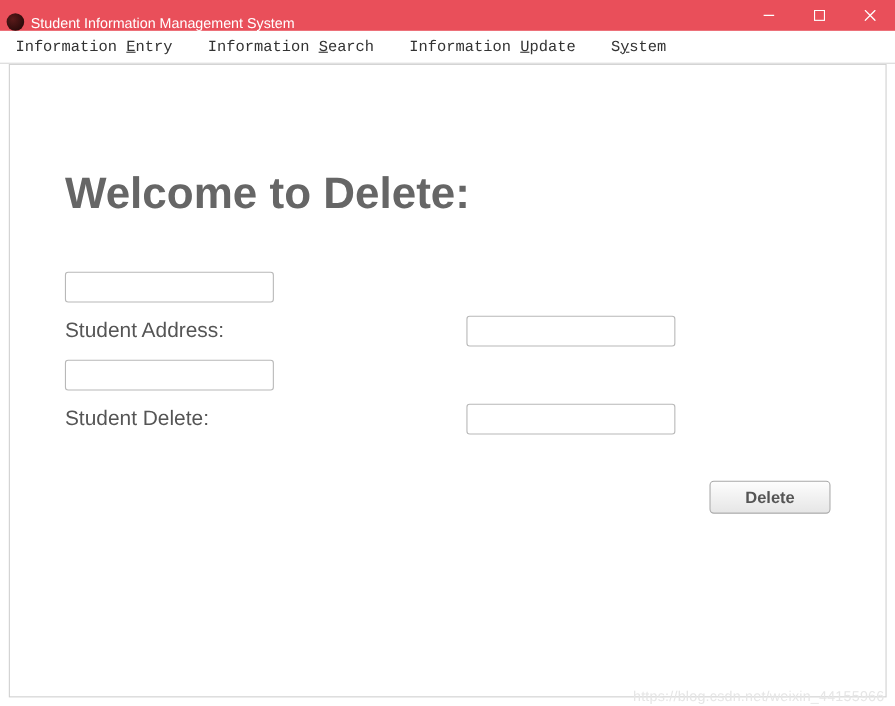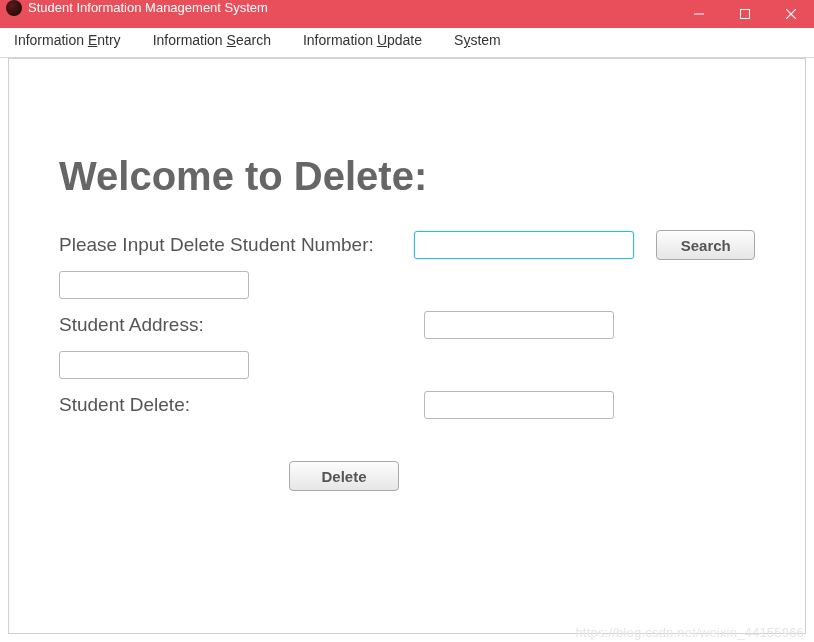--- a/index.html
+++ b/index.html
@@ -8,21 +8,21 @@
     background: #fff;
     width: 814px;
     height: 642px;
     overflow: hidden;
     position: relative;
   }
   .titlebar {
     background: #e94f5a;
     height: 28px;
     display: flex;
-    align-items: flex-start;
+    align-items: flex-end;
     color: #fff;
     font-size: 13px;
     padding-left: 6px;
     user-select: none;
   }
   .titlebar .app-icon {
     width: 16px; height: 16px;
     border-radius: 50%;
     background: radial-gradient(circle at 35% 35%, #5a1a1a, #1a0505);
     margin-right: 6px;
@@ -33,44 +33,46 @@
   .winbtn {
     width: 46px; height: 28px;
     display: flex; align-items: center; justify-content: center;
     color: #fff;
   }
   .winbtn svg { width: 10px; height: 10px; }
   .menubar {
     height: 30px;
     border-bottom: 1px solid #d8d8d8;
     display: flex;
+    align-items: center;
     padding: 0 10px;
     gap: 24px;
     font-size: 14px;
     color: #333;
+    font-family: Liberation Mono, monospace;
   }
   .menuitem {
     padding: 4px 4px;
     cursor: default;
     white-space: nowrap;
   }
   .menuitem .ul { text-decoration: underline; }
   .content {
     position: absolute;
     left: 8px; right: 8px; top: 58px; bottom: 8px;
     border: 1px solid #d0d0d0;
     background: #fff;
     padding: 40px 50px 30px 50px;
   }
   .heading {
     font-size: 40px;
     font-weight: 700;
     color: #666;
     margin-top: 55px;
-    margin-bottom: 30px;
+    margin-bottom: 46px;
   }
   .row {
     display: flex;
     align-items: center;
     margin-bottom: 8px;
     height: 32px;
   }
   .row .lbl {
     width: 365px;
     font-size: 19px;
@@ -104,21 +106,21 @@
     font-weight: 600;
     color: #555;
     padding: 0 22px;
     font-family: inherit;
     cursor: default;
   }
   .btn.search { margin-left: 22px; width: 100px; }
   .delete-row {
     margin-top: 40px;
     display: flex;
-    justify-content: flex-start;
+    justify-content: flex-end;
     padding-left: 230px;
   }
   .btn.delete { width: 110px; }
   .watermark {
     position: absolute;
     right: 10px; bottom: 2px;
     font-size: 13px;
     color: #e6e6e6;
     letter-spacing: 0.2px;
   }
@@ -151,25 +153,20 @@
 <div class="menubar">
   <div class="menuitem"><span>Information </span><span class="ul">E</span><span>ntry</span></div>
   <div class="menuitem"><span>Information </span><span class="ul">S</span><span>earch</span></div>
   <div class="menuitem"><span>Information </span><span class="ul">U</span><span>pdate</span></div>
   <div class="menuitem"><span>S</span><span class="ul">y</span><span>stem</span></div>
 </div>
 
 <div class="content">
   <div class="heading">Welcome to Delete:</div>
 
-  <div class="row primary">
-    <div class="lbl">Please Input Delete Student Number:</div>
-    <div class="field"><input type="text" value="" style=""></div>
-    <button class="btn search">Search</button>
-  </div>
 
   <div class="row">
     <div class="field"><input type="text" value="" style=""></div>
   </div>
   <div class="row">
     <div class="lbl">Student Address:</div>
     <div class="field"><input type="text" value="" style=""></div>
   </div>
   <div class="row">
     <div class="field"><input type="text" value="" style=""></div>

